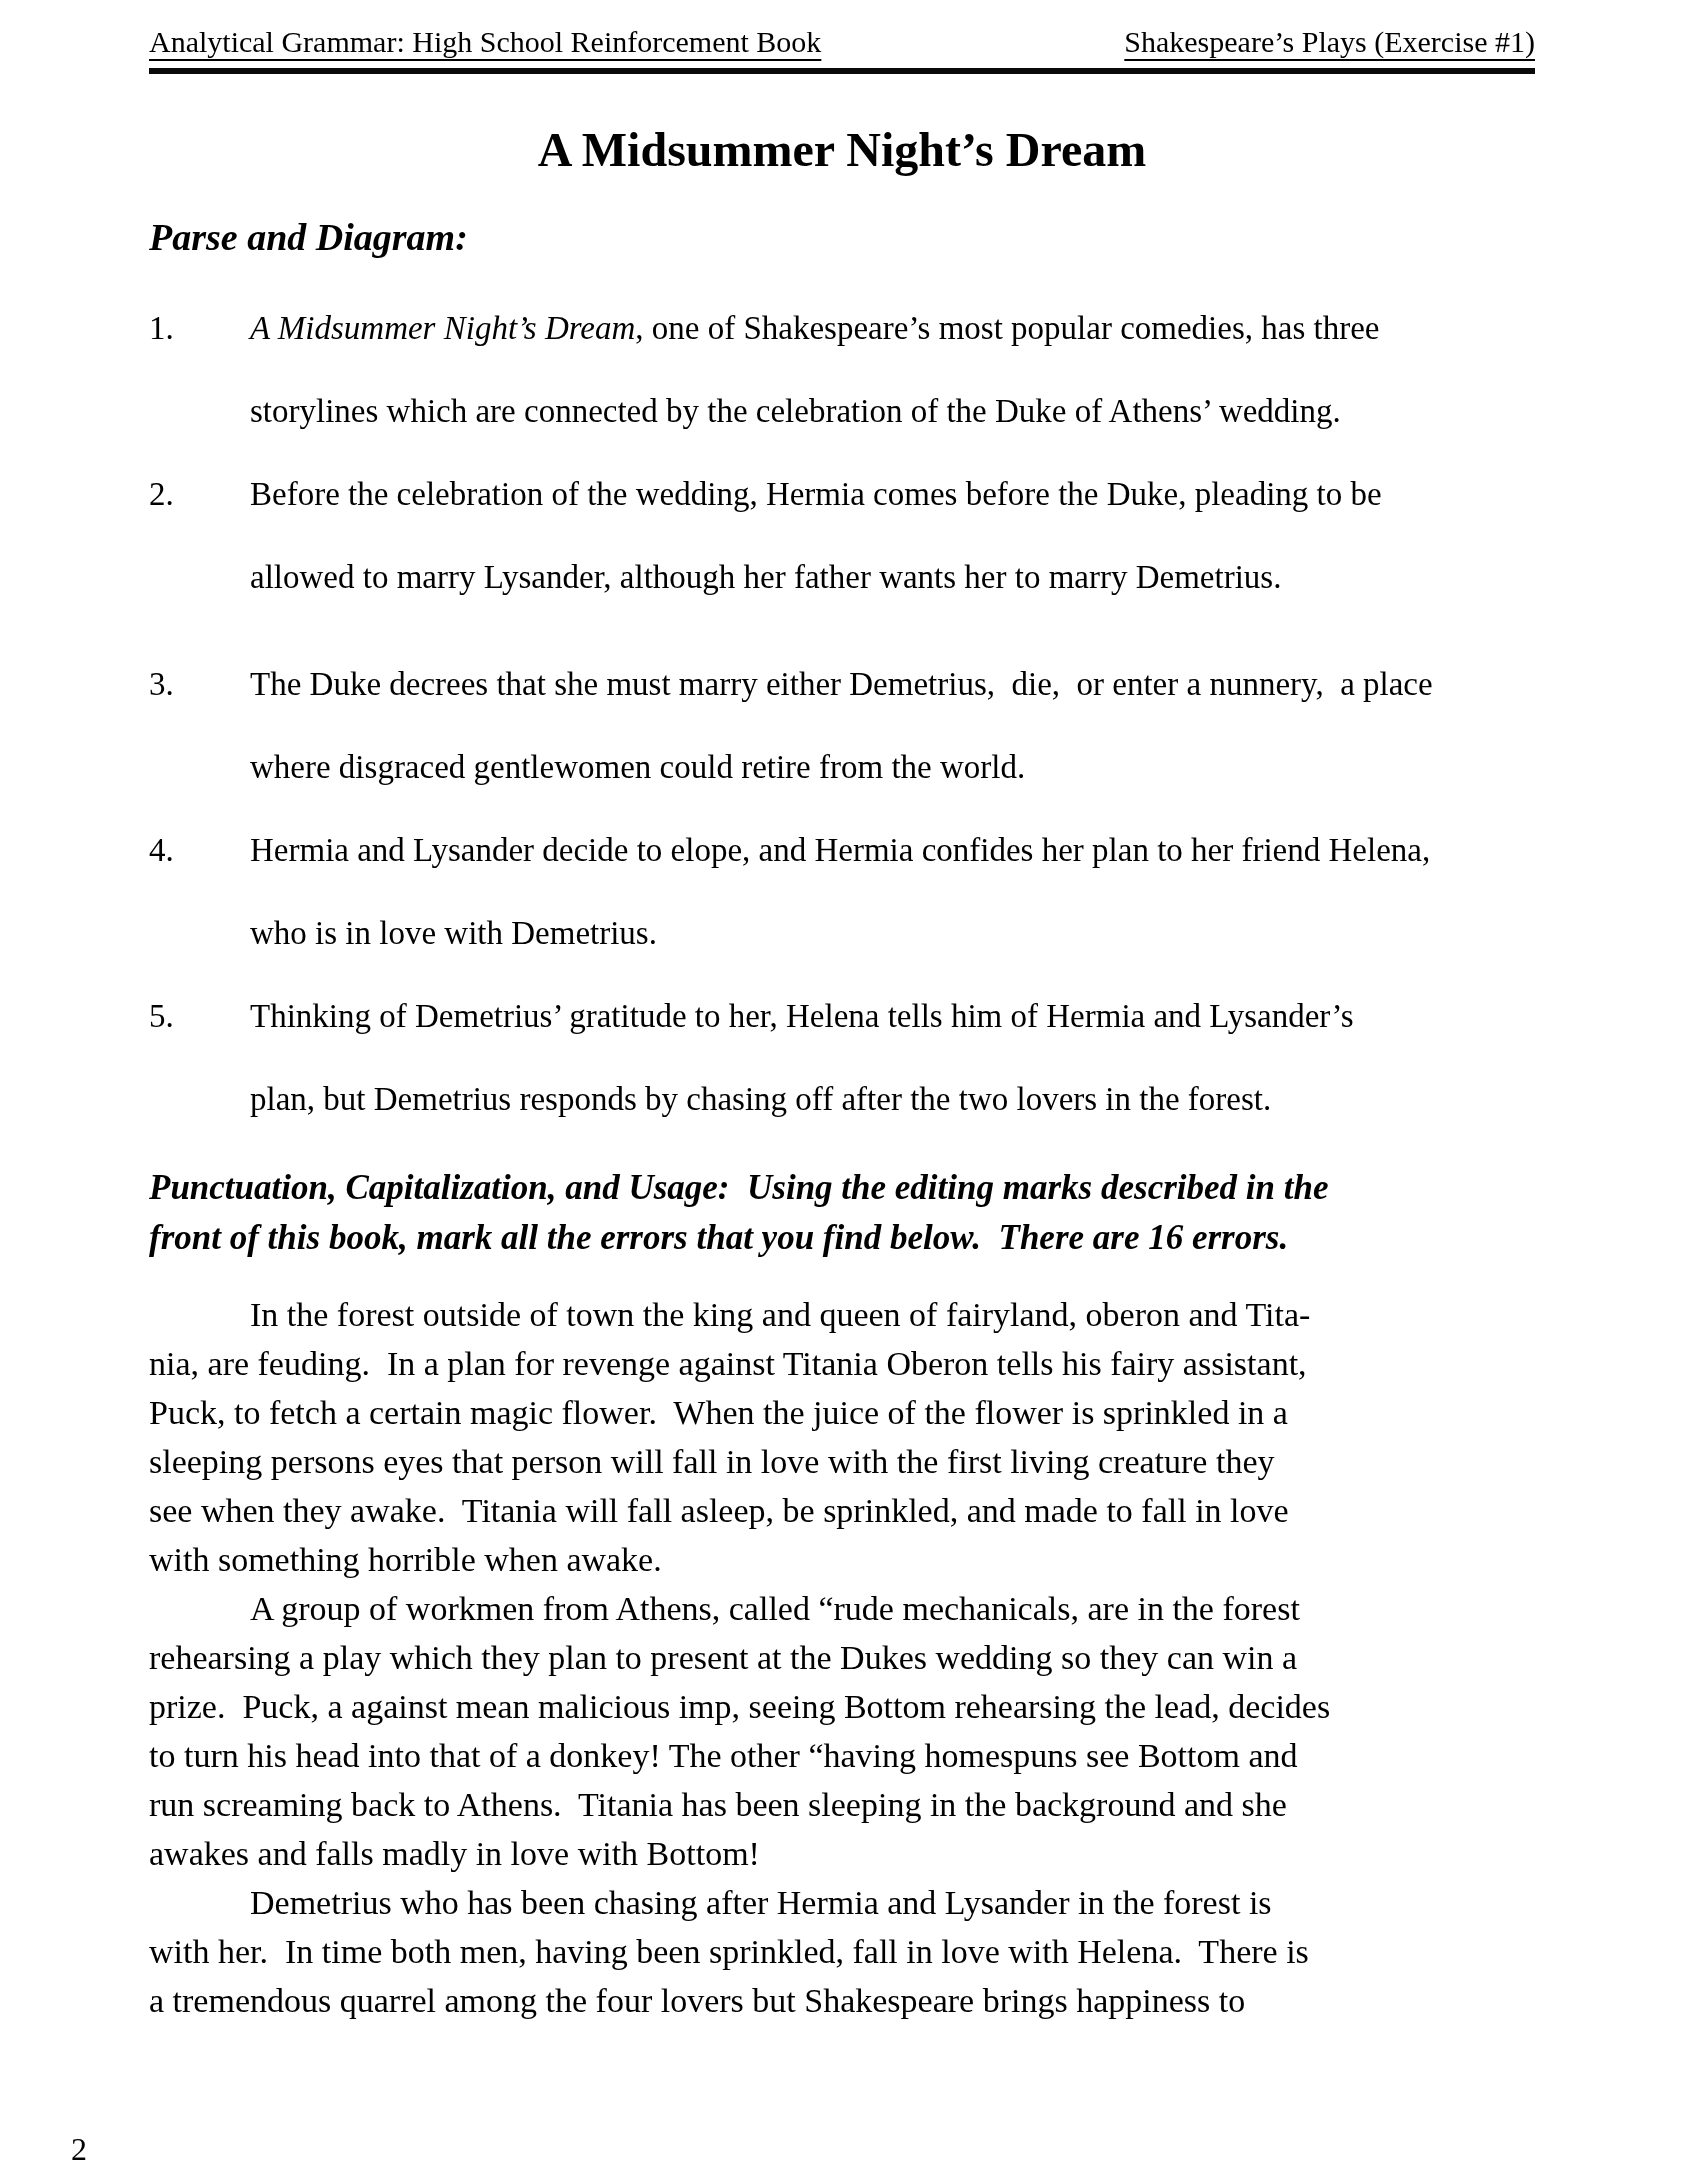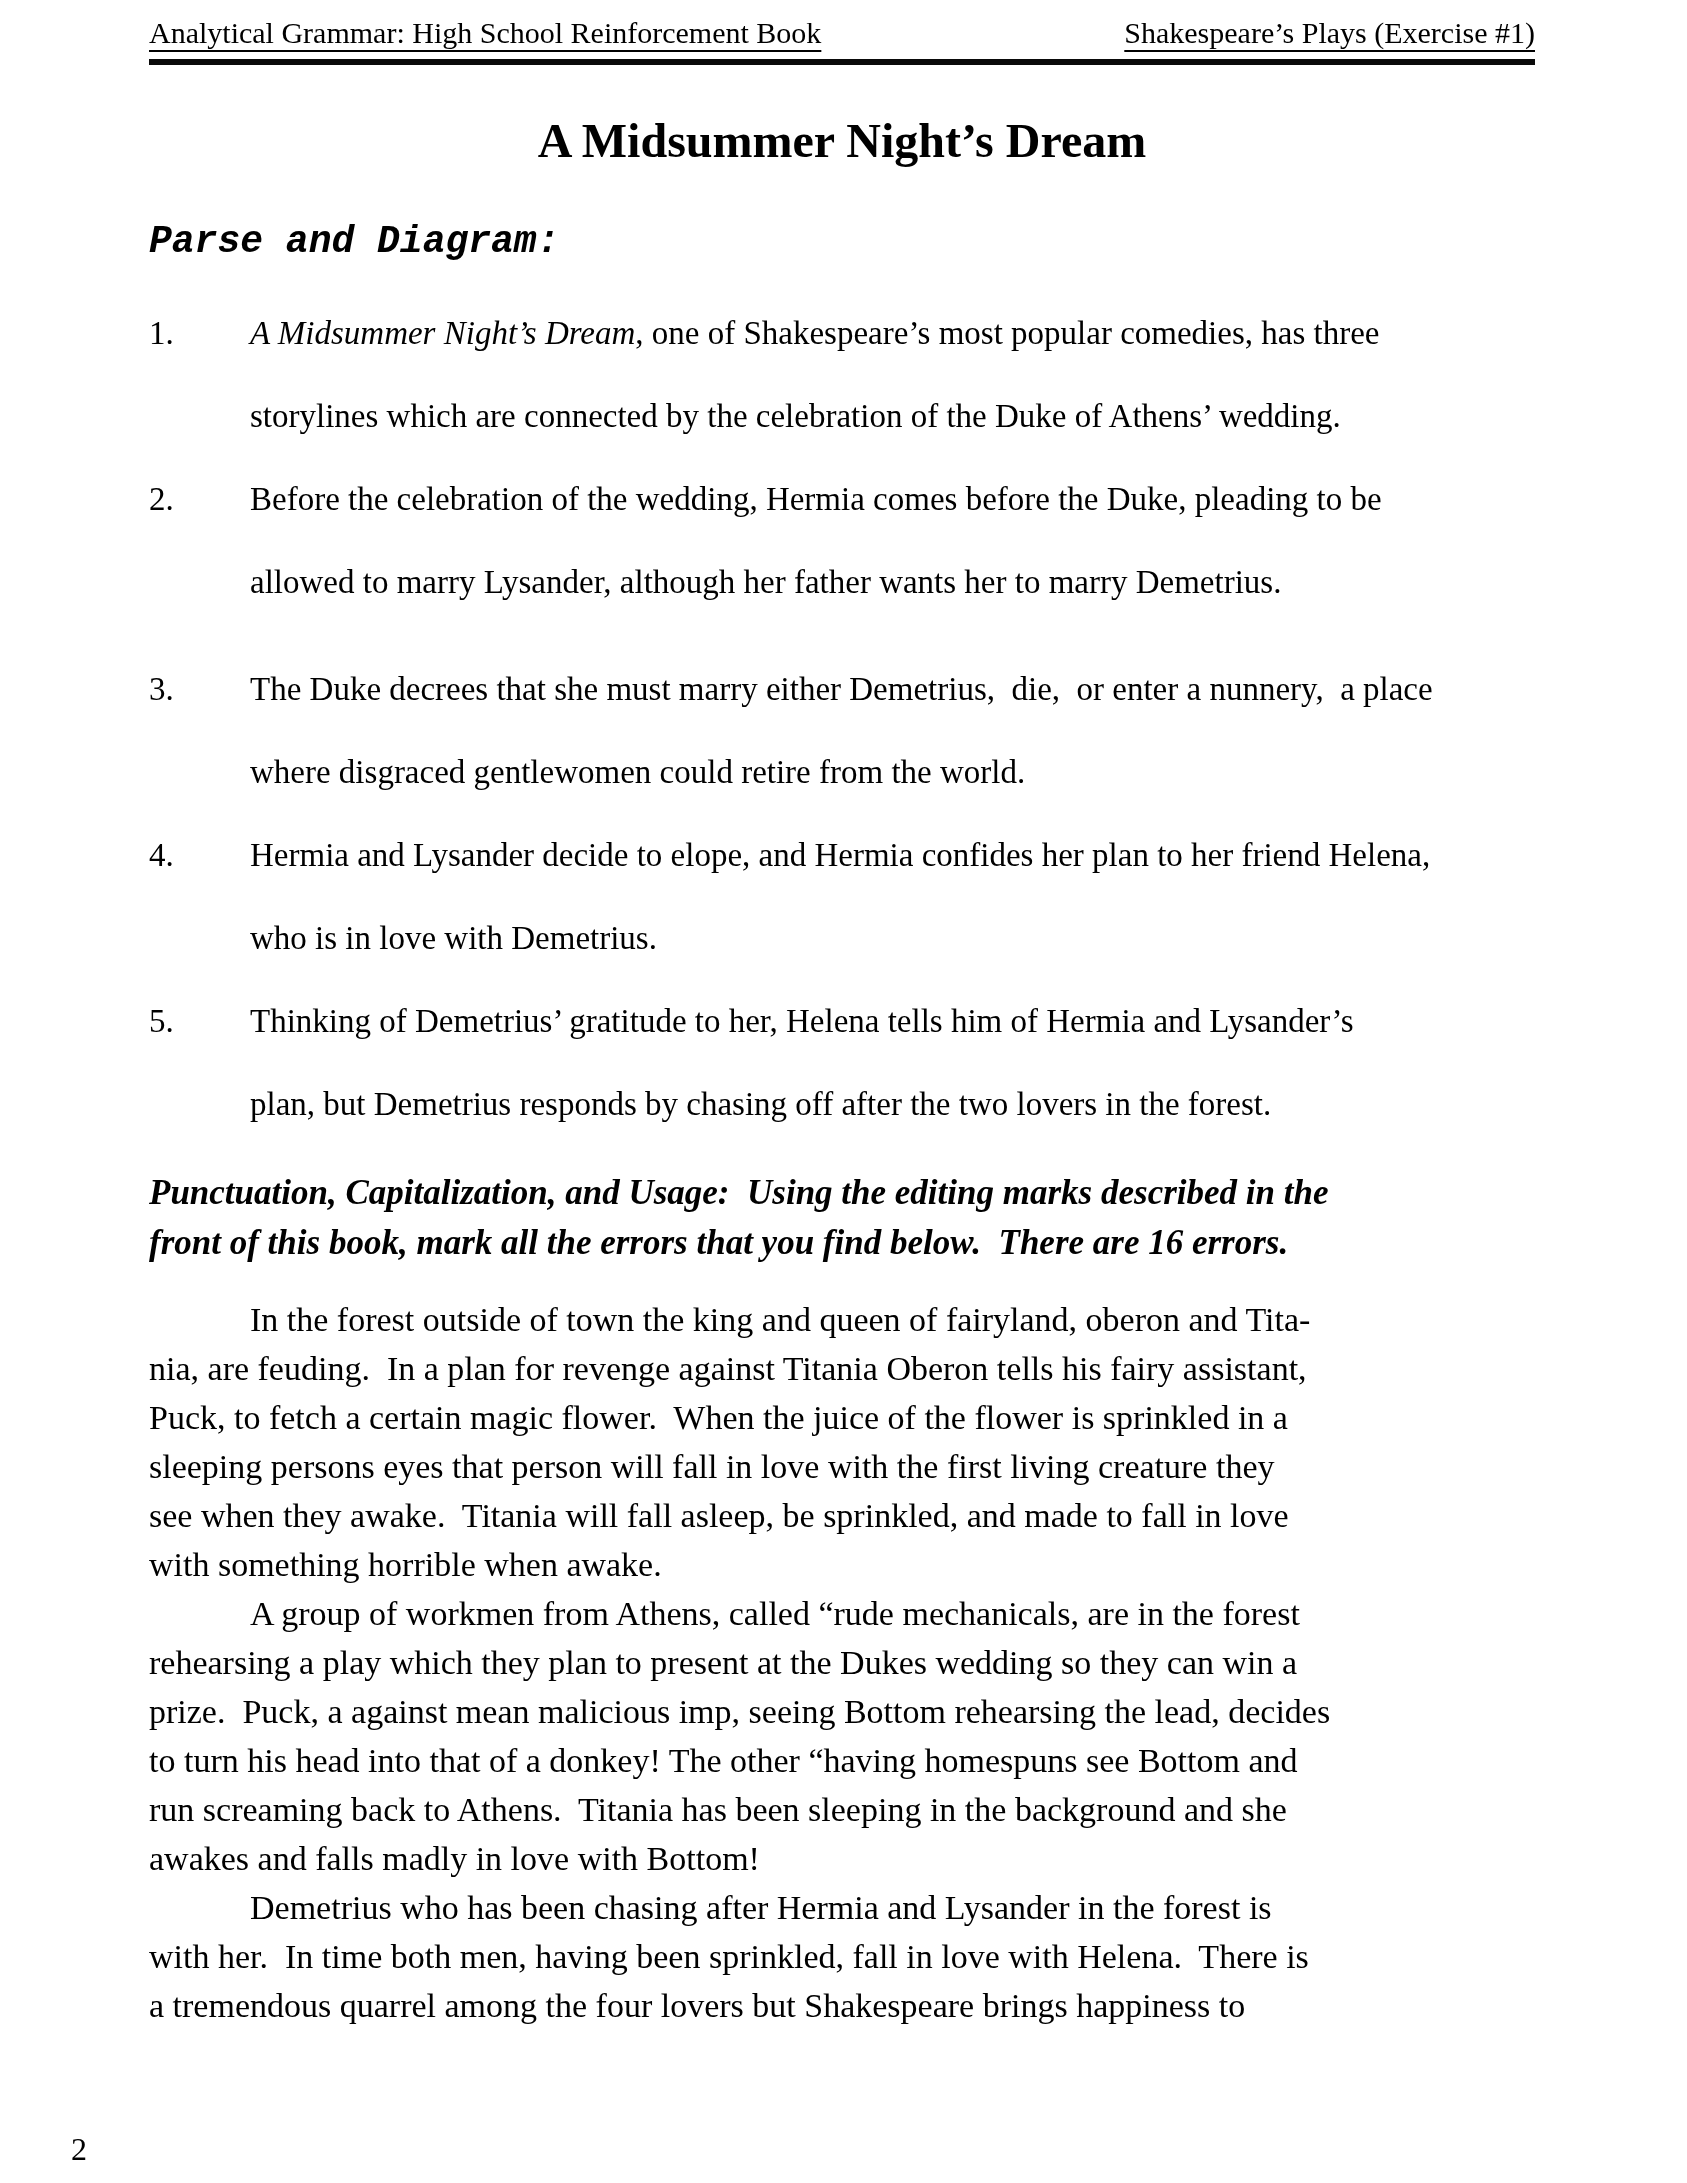--- a/index.html
+++ b/index.html
@@ -11,21 +11,21 @@
     background: #ffffff;
     color: #000000;
     font-family: "Liberation Serif", "DejaVu Serif", serif;
     padding: 0 152px 0 149px;
     overflow: hidden;
   }
   .line { white-space: pre; }
 
   
   .header {
-    margin-top: 14px;
+    margin-top: 23px;
     display: flex;
     justify-content: space-between;
     align-items: baseline;
     font-size: 30px;
     line-height: 37px;
     padding-bottom: 8px;
     border-bottom: 6.6px solid #0a0a0a;
   }
   .header .line { text-decoration: underline; text-decoration-thickness: 2px; text-underline-offset: 6.6px; }
 
@@ -40,21 +40,21 @@
   }
 
   
   .section-heading {
     font-size: 38px;
     line-height: 46px;
     font-weight: bold;
     font-style: italic;
     white-space: pre;
   }
-  .heading-parse   { margin-top: 48px; font-family: Liberation Mono, monospace; }
+  .heading-parse   { margin-top: 34px; }
   .heading-grammar { margin-top: 13.2px; }
 
   
   .items { margin-top: 26.5px; }
   .items-grammar { margin-top: 24px; }
   .item { display: flex; font-size: 33px; }
   .item-number {
     flex: 0 0 101px;
     line-height: 83px;
   }

